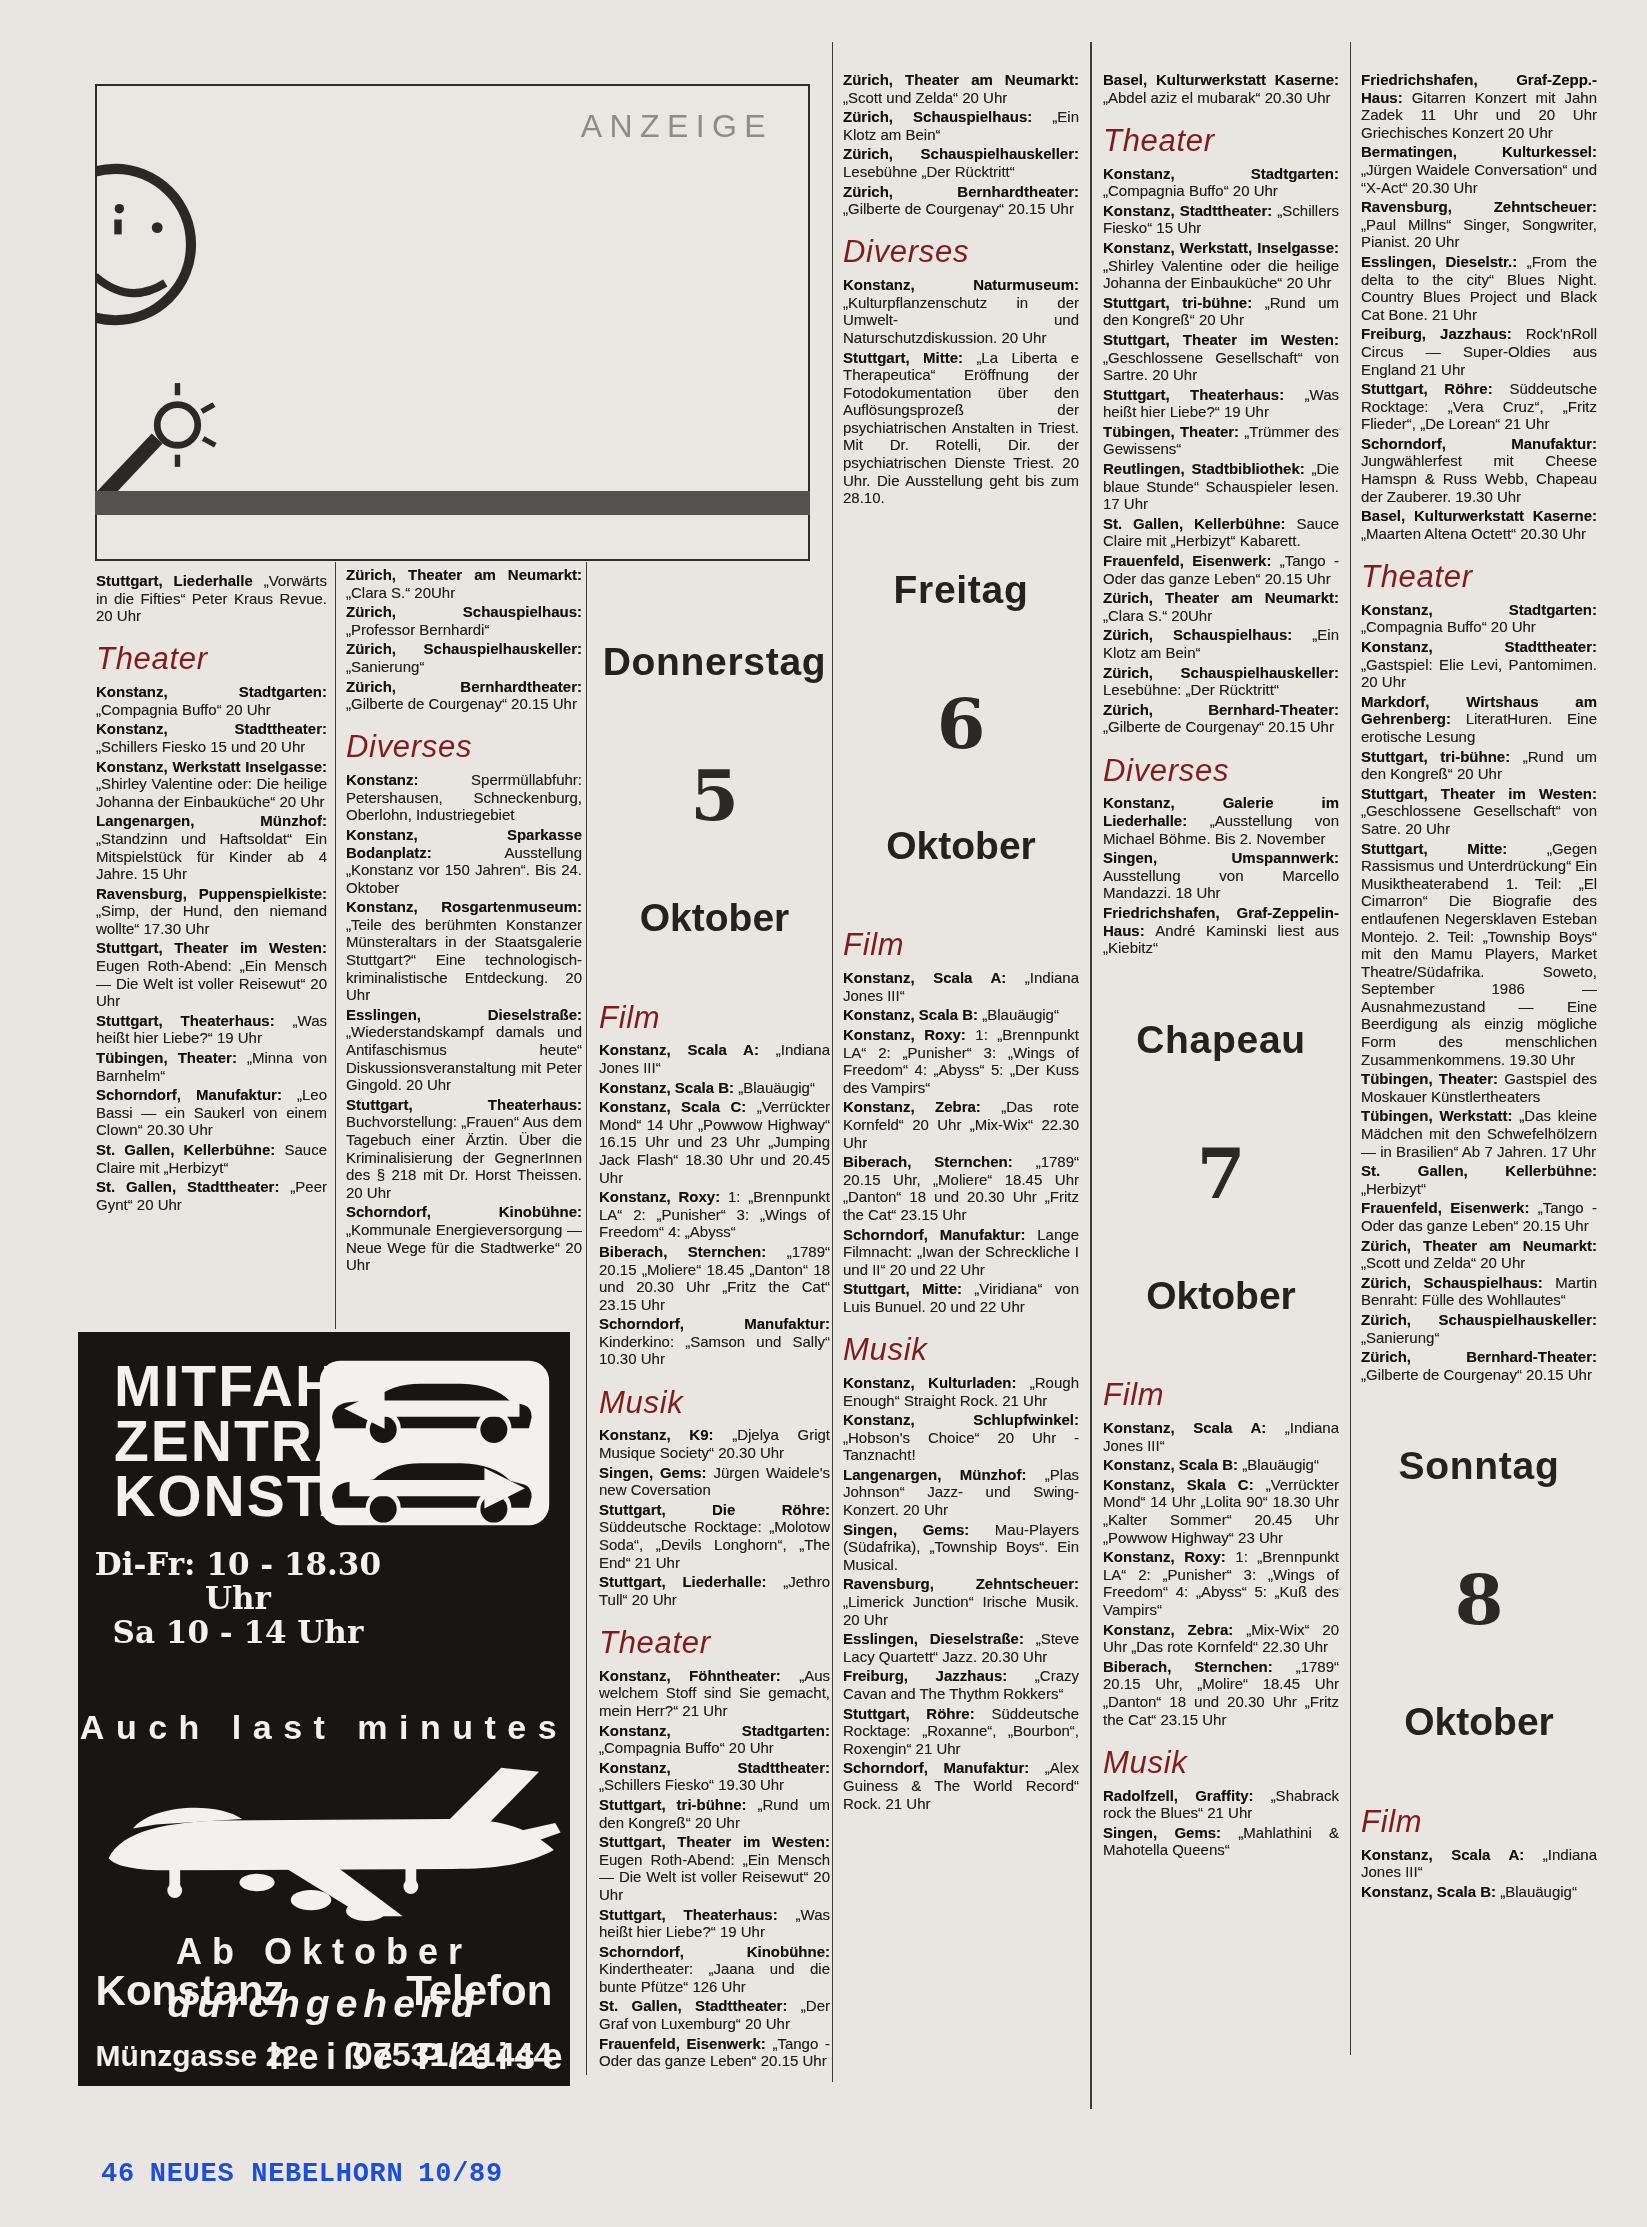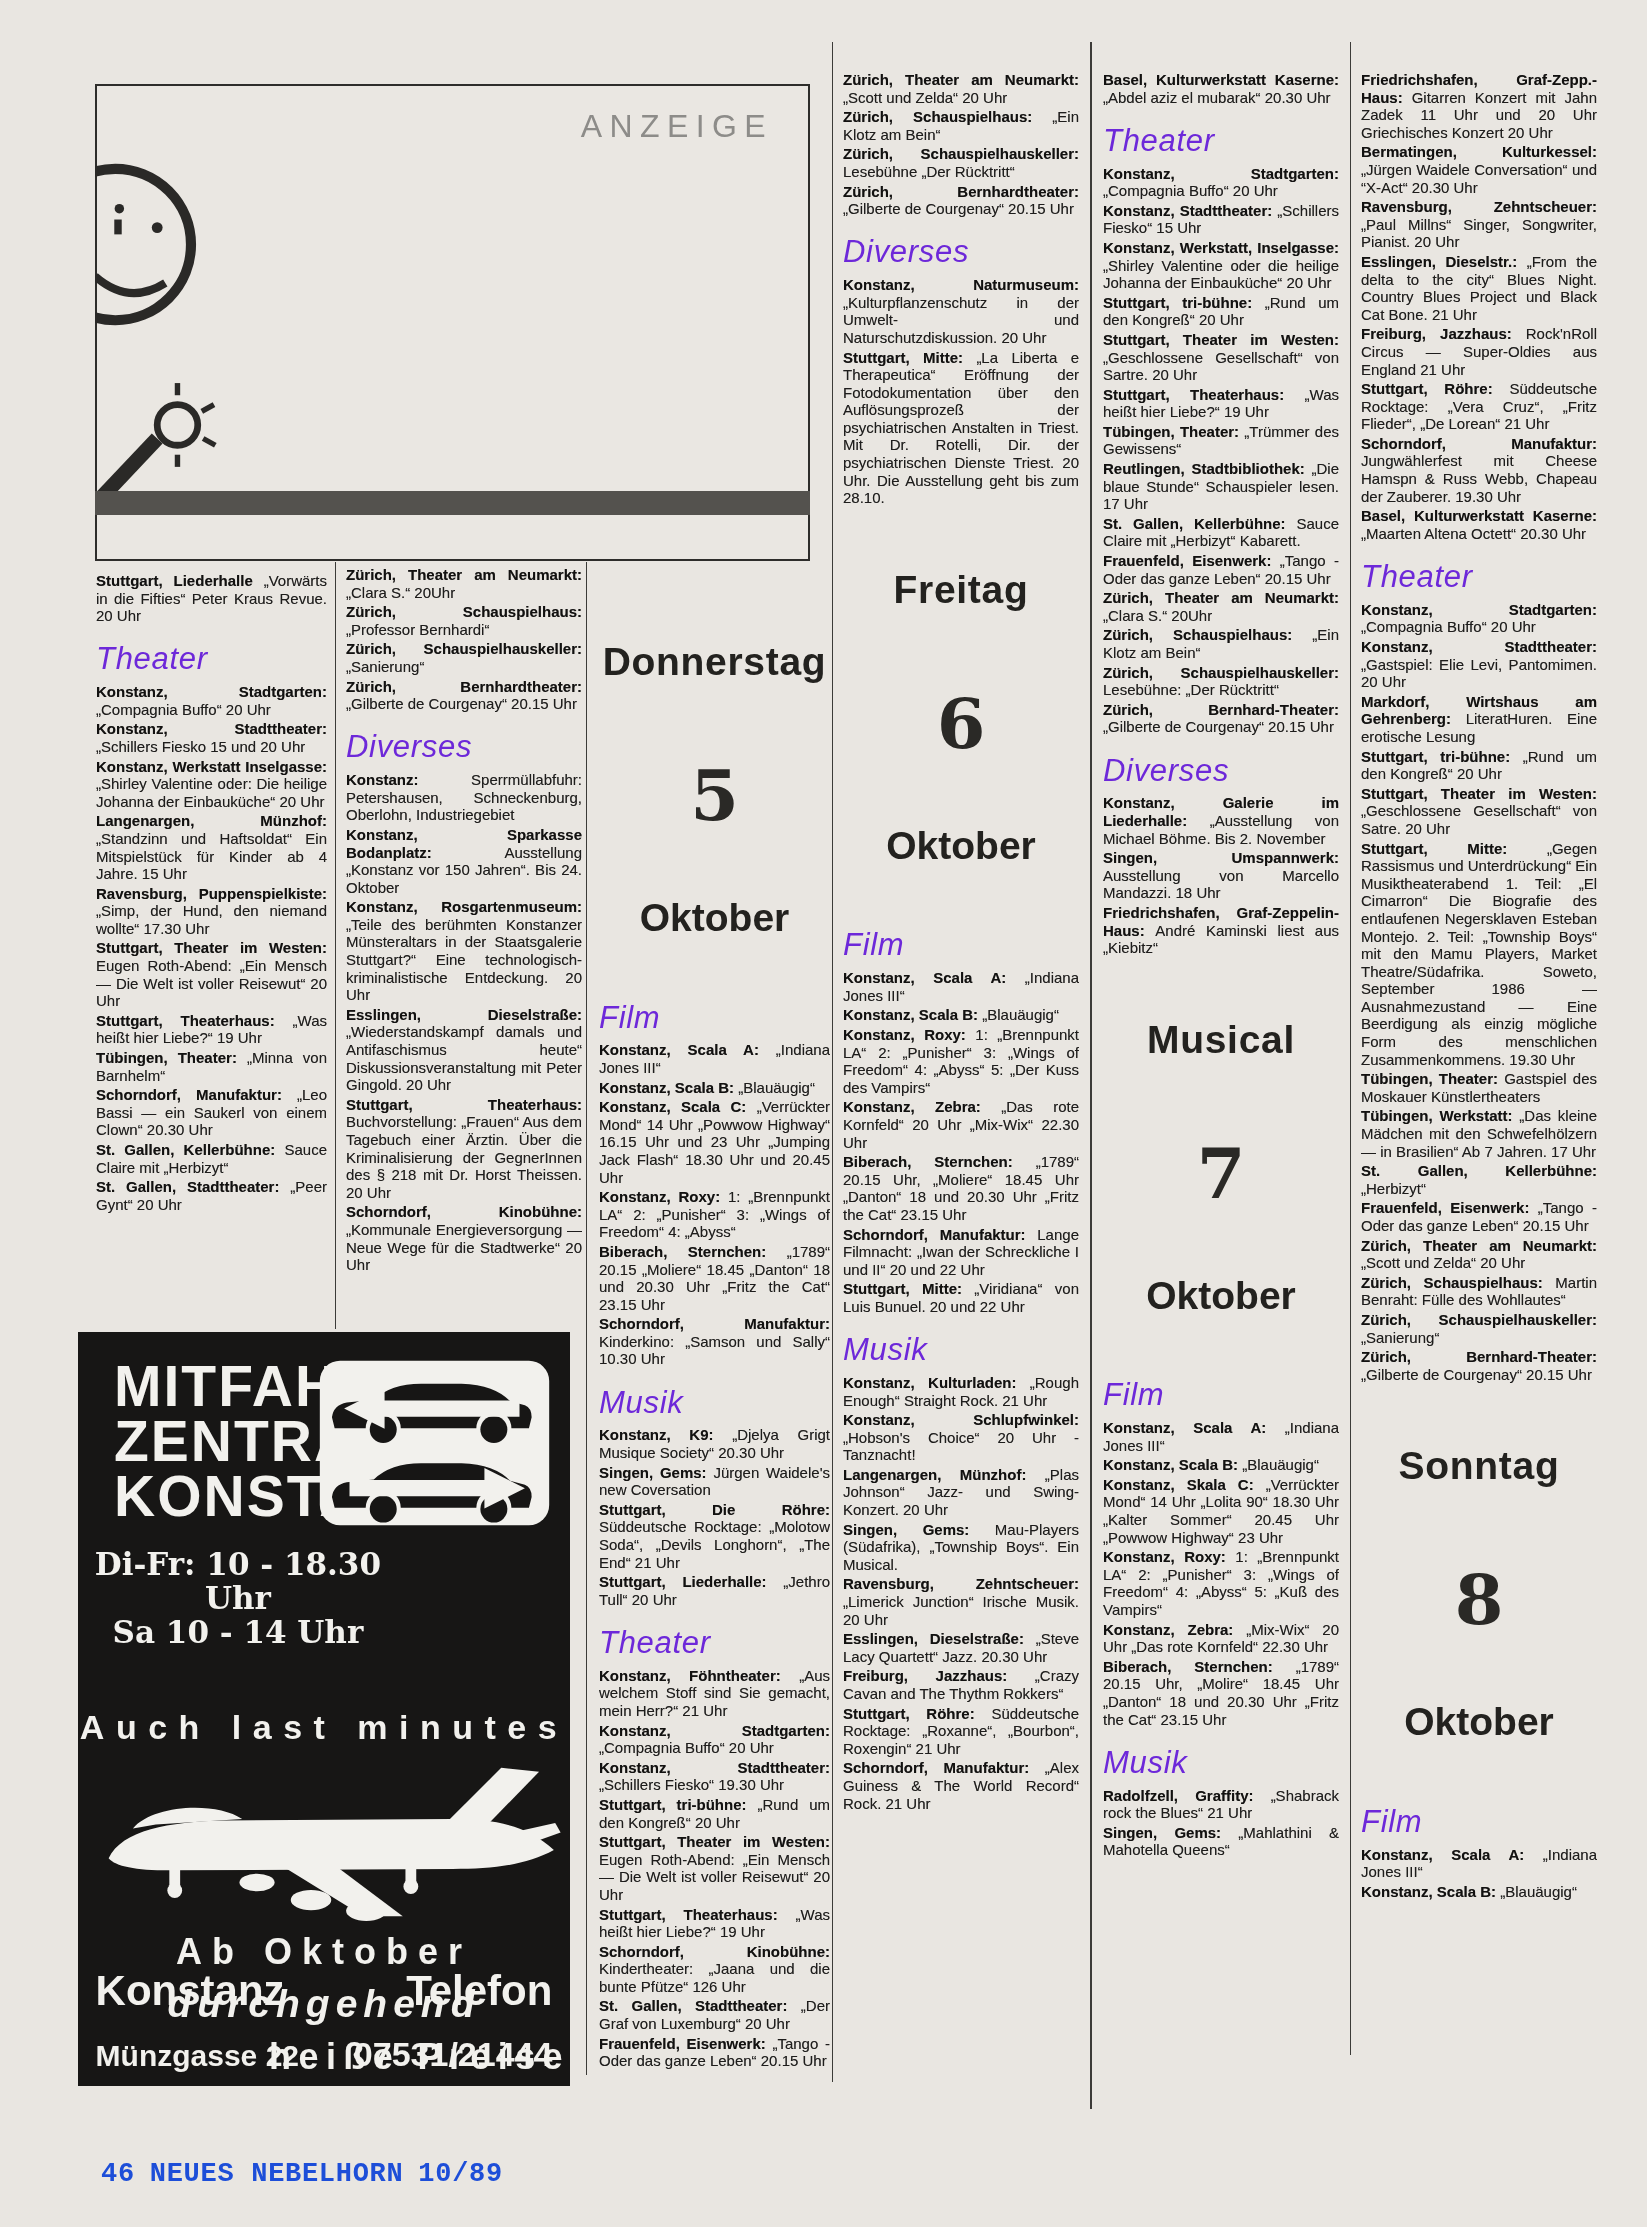--- a/index.html
+++ b/index.html
@@ -7,21 +7,21 @@
   .page{position:relative;width:1647px;height:2227px;background:#e9e6e1;overflow:hidden;color:#1c1c1c;}
   
   .anzeige-box{position:absolute;left:95px;top:84px;width:711px;height:473px;border:2px solid #2e2d2b;background:#eae7e2;}
   .anzeige-label{position:absolute;top:21.6px;right:35px;font-size:32px;letter-spacing:7.4px;color:#8d8c89;font-weight:400;}
   .anzeige-bar{position:absolute;left:-2px;right:-2px;top:405px;height:24px;background:#54524e;}
   .smiley{position:absolute;left:-2px;top:47px;}
   
   .col{position:absolute;overflow:hidden;text-align:justify;}
   .entry{margin:0 0 2px 0;font-size:15px;line-height:17.6px;color:#1e1d1c;text-shadow:0 0 0.3px rgba(25,25,25,.45);}
   .entry b{font-weight:700;color:#121110;}
-  .section-heading{font-style:italic;font-size:31px;line-height:34px;margin:17.6px 0 6.8px 0;font-weight:400;letter-spacing:0.7px;color:#6d28d9;text-align:left;}
+  .section-heading{font-style:italic;font-size:31px;line-height:34px;margin:17.6px 0 6.8px 0;font-weight:400;letter-spacing:0.7px;color:#7f1d1d;text-align:left;}
   .day-header{text-align:center;padding:59px 0 43px 0;}
   .day-name{font-size:39px;font-weight:700;letter-spacing:0.7px;color:#23221f;}
   .day-number{font-family:"DejaVu Serif",serif;font-size:70px;font-weight:700;margin:70px 0 59px 0;color:#2a2926;}
   .day-month{font-size:39px;font-weight:700;color:#23221f;}
   
   .vdiv{position:absolute;width:1.4px;background:#3c3b38;}
   .vdiv.thick{width:2px;}
   
   .mitfahr{position:absolute;left:78px;top:1332px;width:492px;height:754px;background:#171615;color:#f2f1ed;z-index:5;overflow:hidden;}
   .mf-title{padding:27px 0 0 36px;font-weight:700;font-size:57px;line-height:55px;letter-spacing:2px;}
@@ -172,21 +172,21 @@
       <p class="entry"><b>Frauenfeld, Eisenwerk: </b>„Tango - Oder das ganze Leben“ 20.15 Uhr</p>
       <p class="entry"><b>Zürich, Theater am Neumarkt: </b>„Clara S.“ 20Uhr</p>
       <p class="entry"><b>Zürich, Schauspielhaus: </b>„Ein Klotz am Bein“</p>
       <p class="entry"><b>Zürich, Schauspielhauskeller: </b>Lesebühne: „Der Rücktritt“</p>
       <p class="entry"><b>Zürich, Bernhard-Theater: </b>„Gilberte de Courgenay“ 20.15 Uhr</p>
       <div class="section-heading">Diverses</div>
       <p class="entry"><b>Konstanz, Galerie im Liederhalle: </b>„Ausstellung von Michael Böhme. Bis 2. November</p>
       <p class="entry"><b>Singen, Umspannwerk: </b>Ausstellung von Marcello Mandazzi. 18 Uhr</p>
       <p class="entry"><b>Friedrichshafen, Graf-Zeppelin-Haus: </b>André Kaminski liest aus „Kiebitz“</p>
       <div class="day-header">
-        <div class="day-name">Musical</div>
+        <div class="day-name">Chapeau</div>
         <div class="day-number">7</div>
         <div class="day-month">Oktober</div>
       </div>
       <div class="section-heading">Film</div>
       <p class="entry"><b>Konstanz, Scala A: </b>„Indiana Jones III“</p>
       <p class="entry"><b>Konstanz, Scala B: </b>„Blauäugig“</p>
       <p class="entry"><b>Konstanz, Skala C: </b>„Verrückter Mond“ 14 Uhr „Lolita 90“ 18.30 Uhr „Kalter Sommer“ 20.45 Uhr „Powwow Highway“ 23 Uhr</p>
       <p class="entry"><b>Konstanz, Roxy: </b>1: „Brennpunkt LA“ 2: „Punisher“ 3: „Wings of Freedom“ 4: „Abyss“ 5: „Kuß des Vampirs“</p>
       <p class="entry"><b>Konstanz, Zebra: </b>„Mix-Wix“ 20 Uhr „Das rote Kornfeld“ 22.30 Uhr</p>
       <p class="entry"><b>Biberach, Sternchen: </b>„1789“ 20.15 Uhr, „Molire“ 18.45 Uhr „Danton“ 18 und 20.30 Uhr „Fritz the Cat“ 23.15 Uhr</p>

